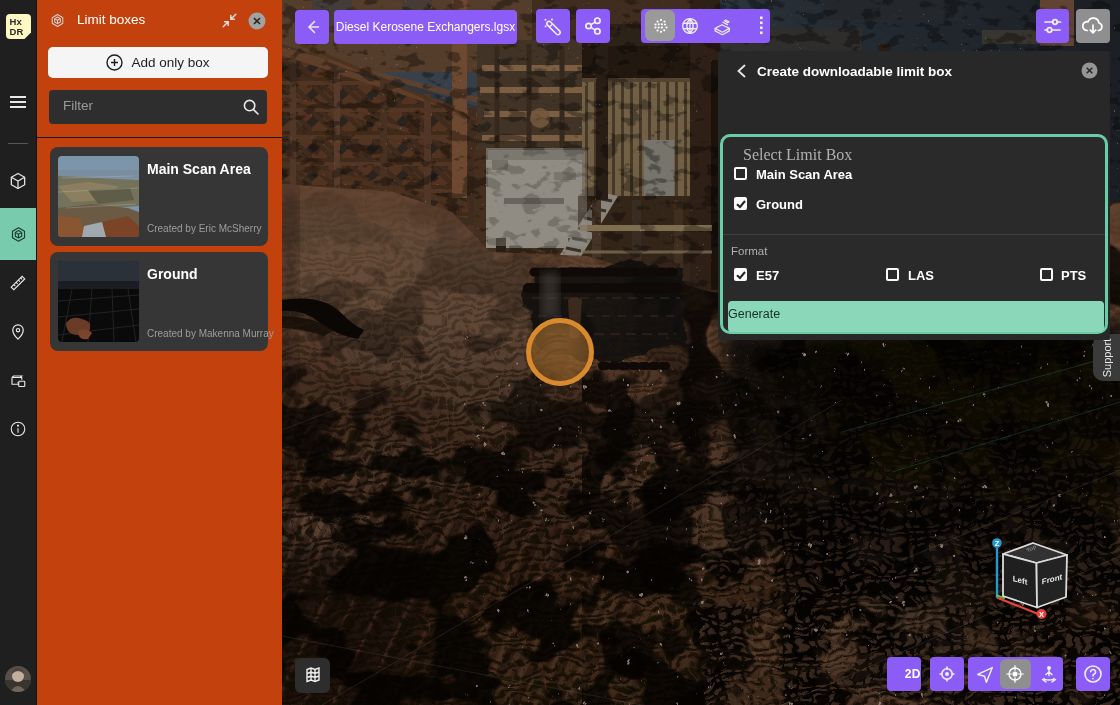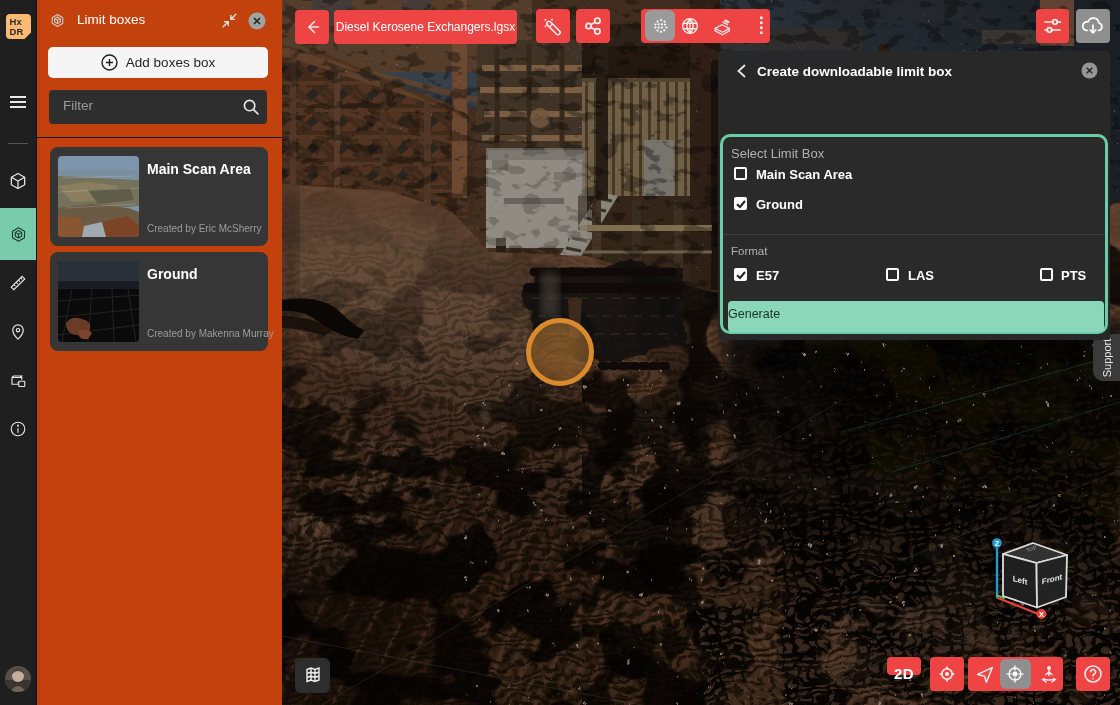--- a/index.html
+++ b/index.html
@@ -2,21 +2,21 @@
 <html><head><meta charset="utf-8">
 <style>
   * { margin:0; padding:0; box-sizing:border-box; }
   html,body { width:1120px; height:705px; overflow:hidden; background:#1c1c1c;
     font-family:"Liberation Sans", sans-serif; }
   #app { position:relative; width:1120px; height:705px; }
   .abs { position:absolute; }
   #viewport { left:282px; top:0; width:838px; height:705px; background:#241a13; overflow:hidden; }
   #sidebar { left:0; top:0; width:37px; height:705px; background:#1f1f1f; border-right:1px solid #111; }
   #panel { left:37px; top:0; width:245px; height:705px; background:#c2410c; }
-  .btn { position:absolute; background:#ef4444; border-radius:4px; }
+  .btn { position:absolute; background:#8b5cf6; border-radius:4px; }
   .ico { position:absolute; }
   svg { display:block; }
 </style></head>
 <body>
 <div id="app">
 
 <div id="viewport" class="abs">
   <svg id="scene" width="838" height="705" viewBox="0 0 838 705">
   <defs>
     <linearGradient id="sky" x1="0" y1="0" x2="1" y2="0">
@@ -370,21 +370,21 @@
 
   <div class="btn" style="left:13px;top:658px;width:35px;height:35px;background:#2d2d2d;border-radius:6px;">
     <svg width="35" height="35" viewBox="0 0 35 35">
           <g stroke="#eee" stroke-width="1.4" fill="none">
             <path d="M12 11.5 l4-1.5 4 1.5 4-1.5 v12 l-4 1.5 -4-1.5 -4 1.5 v-12 z"></path>
             <path d="M12 15.5 l4-1.5 4 1.5 4-1.5 M12 19.5 l4-1.5 4 1.5 4-1.5 M16 10 v12 M20 11.5 v12"></path>
           </g>
         </svg>
   </div>
 
-  <div class="btn" style="left:605px;top:657px;width:34px;height:18px;color:#fff;font-weight:bold;font-size:15px;text-align:center;line-height:34px;letter-spacing:.5px;">2D</div>
+  <div class="btn" style="left:605px;top:657px;width:34px;height:34px;color:#fff;font-weight:bold;font-size:12px;text-align:right;line-height:34px;letter-spacing:.5px;">2D</div>
   <div class="btn" style="left:648px;top:657px;width:34px;height:34px;">
     <svg width="34" height="34" viewBox="0 0 34 34">
           <g stroke="#eee" stroke-width="1.6" fill="none">
             <circle cx="17" cy="17" r="5.2"></circle>
             <circle cx="17" cy="17" r="1.2" fill="#eee"></circle>
             <path d="M17 9.5 v3 M17 21.5 v3 M9.5 17 h3 M21.5 17 h3"></path>
           </g>
         </svg>
   </div>
   <div class="btn" style="left:686px;top:657px;width:95px;height:34px;"></div>
@@ -454,21 +454,21 @@
   <div class="abs" style="left:436px;top:51px;width:392px;height:289px;background:#282828;border-radius:4px;">
     <svg class="ico" style="left:17px;top:12px" width="14" height="16" viewBox="0 0 14 16">
           <path d="M9.5 2.5 L3.5 8 L9.5 13.5" stroke="#e8e8e8" stroke-width="1.8" fill="none" stroke-linecap="round"></path>
         </svg>
     <div class="abs" style="left:39px;top:13px;color:#fff;font-size:13.5px;font-weight:bold;">Create downloadable limit box</div>
     <svg class="ico" style="left:363px;top:11px" width="17" height="17" viewBox="0 0 17 17">
           <circle cx="8.5" cy="8.5" r="8" fill="#969696"></circle>
           <path d="M5.7 5.7 l5.6 5.6 M11.3 5.7 l-5.6 5.6" stroke="#2b2b2b" stroke-width="1.6"></path>
         </svg>
     <div class="abs" style="left:2px;top:83px;width:388px;height:200px;border:3px solid #69cda7;border-radius:10px;background:#2a2a2a;">
-      <div class="abs" style="left:8px;top:9px;color:#b0b0b0;font-size:13px;">Select Limit Box</div>
+      <div class="abs" style="left:20px;top:9px;color:#b0b0b0;font-size:16px;font-family:Liberation Serif, serif;">Select Limit Box</div>
       <div class="abs" style="left:11px;top:30px;width:13px;height:13px;border:2px solid #fafafa;border-radius:2px;"></div>
       <div class="abs" style="left:33px;top:30px;color:#fff;font-size:13px;font-weight:bold;">Main Scan Area</div>
       <div class="abs" style="left:11px;top:60px;width:13px;height:13px;background:#fafafa;border-radius:2px;">
             <svg width="14" height="14" viewBox="0 0 14 14">
               <path d="M3 7.2 L6 10 L11 4" stroke="#222" stroke-width="2" fill="none"></path>
             </svg>
           </div>
       <div class="abs" style="left:33px;top:60px;color:#fff;font-size:13px;font-weight:bold;">Ground</div>
       <div class="abs" style="left:0;top:97px;width:382px;height:1px;background:#3e3e3e;"></div>
       <div class="abs" style="left:8px;top:108px;color:#b0b0b0;font-size:11.5px;">Format</div>
@@ -481,21 +481,21 @@
       <div class="abs" style="left:163px;top:131px;width:13px;height:13px;border:2px solid #fafafa;border-radius:2px;"></div>
       <div class="abs" style="left:185px;top:131px;color:#fff;font-size:13px;font-weight:bold;">LAS</div>
       <div class="abs" style="left:317px;top:131px;width:13px;height:13px;border:2px solid #fafafa;border-radius:2px;"></div>
       <div class="abs" style="left:338px;top:131px;color:#fff;font-size:13px;font-weight:bold;">PTS</div>
       <div class="abs" style="left:5px;top:164px;width:376px;height:31px;background:#8ad7b9;border-radius:4px;color:#173228;font-size:12.5px;text-align:left;line-height:27px;">Generate</div>
     </div>
   </div>
 </div>
 
 <div id="sidebar" class="abs">
-  <div class="abs" style="left:6px;top:14px;width:25px;height:25px;background:#fdba74;border-radius:4px;clip-path:polygon(0 0,100% 0,100% 74%,74% 100%,0 100%);color:#2b2b2b;font-size:9.5px;font-weight:bold;line-height:9.5px;padding:3px 0 0 3.5px;letter-spacing:.2px;">Hx<br>DR</div>
+  <div class="abs" style="left:6px;top:14px;width:25px;height:25px;background:#fef9c3;border-radius:4px;clip-path:polygon(0 0,100% 0,100% 74%,74% 100%,0 100%);color:#2b2b2b;font-size:9.5px;font-weight:bold;line-height:9.5px;padding:3px 0 0 3.5px;letter-spacing:.2px;">Hx<br>DR</div>
   <svg class="ico" style="left:9px;top:94px" width="18" height="16" viewBox="0 0 18 16">
         <path d="M1 3 h16 M1 8 h16 M1 13 h16" stroke="#e8e8e8" stroke-width="2"></path>
       </svg>
   <div class="abs" style="left:8px;top:143px;width:20px;height:1px;background:#555;"></div>
   <svg class="ico" style="left:8px;top:171px" width="20" height="20" viewBox="0 0 24 24">
         <g stroke="#e8e8e8" stroke-width="1.5" fill="none" stroke-linejoin="round">
           <path d="M12 3 L20 7.5 V16.5 L12 21 L4 16.5 V7.5 Z"></path>
           <path d="M4 7.5 L12 12 L20 7.5 M12 12 V21"></path>
         </g>
       </svg>
@@ -567,21 +567,21 @@
         <circle cx="9.5" cy="9.5" r="9" fill="#a2a2a2"></circle>
         <path d="M6.3 6.3 l6.4 6.4 M12.7 6.3 l-6.4 6.4" stroke="#262626" stroke-width="1.7"></path>
       </svg>
   <div class="abs" style="left:11px;top:47px;width:220px;height:31px;background:#f5f5f5;border-radius:5px;color:#1f1f1f;font-size:13.5px;display:flex;align-items:center;justify-content:center;gap:8px;">
     <svg width="17" height="17" viewBox="0 0 17 17">
           <g stroke="#1f1f1f" stroke-width="1.4" fill="none">
             <circle cx="8.5" cy="8.5" r="7.5"></circle>
             <path d="M8.5 5 v7 M5 8.5 h7"></path>
           </g>
         </svg>
-        <span>Add boxes box</span>
+        <span>Add only box</span>
       </div>
   <div class="abs" style="left:12px;top:90px;width:218px;height:34px;background:#2e2e2e;border-radius:4px;">
     <div class="abs" style="left:14px;top:8px;color:#9b9b9b;font-size:13.5px;">Filter</div>
     <svg class="ico" style="left:193px;top:8px" width="18" height="18" viewBox="0 0 18 18">
           <g stroke="#e8e8e8" stroke-width="1.6" fill="none">
             <circle cx="7.6" cy="7.6" r="5.2"></circle>
             <path d="M11.6 11.6 L16 16" stroke-linecap="round"></path>
           </g>
         </svg>
   </div>

